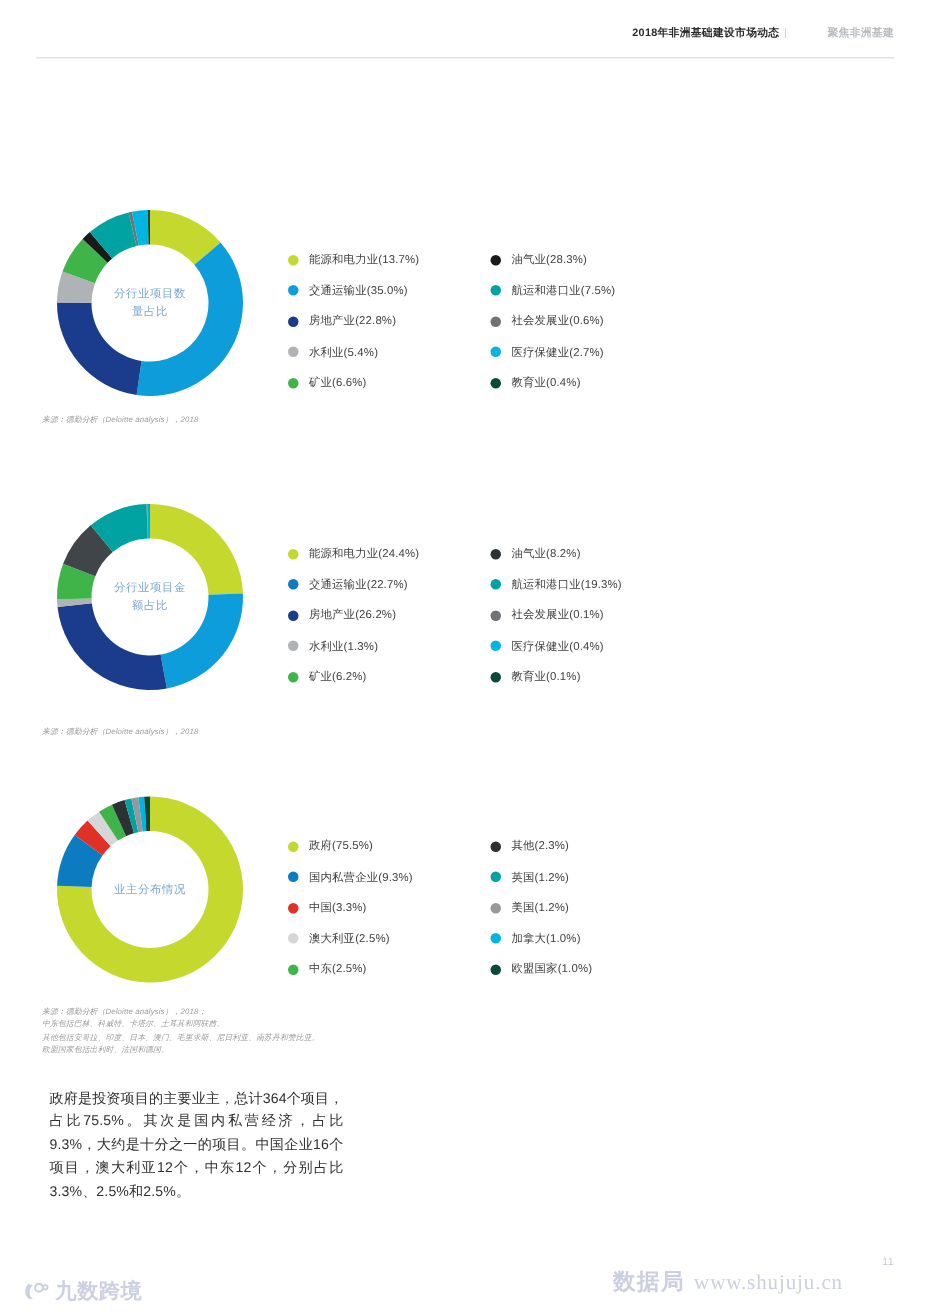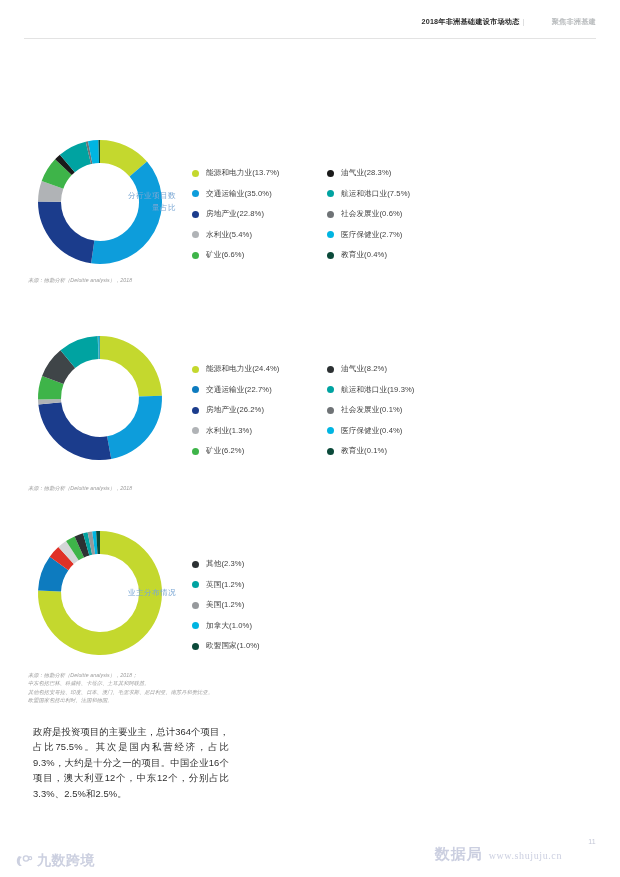--- a/index.html
+++ b/index.html
@@ -27,21 +27,21 @@
   .header-sub{color:#b9bcbe;font-weight:bold;padding-left:24px;}
   .header-sep{color:#c9cccd;padding:0 3px;font-weight:normal;}
 
   
   .block{position:absolute;left:0;right:0;}
   .donut-wrap{position:absolute;left:24px;top:0;width:152px;height:132px;}
   .donut{position:absolute;left:0;top:0;width:152px;height:132px;}
   .donut svg{display:block;}
   .donut-label{
     position:absolute;left:0;right:0;top:50%;transform:translateY(-50%);
-    text-align:right;font-size:7.6px;line-height:12px;color:#7aa7d4;
+    text-align:center;font-size:7.6px;line-height:12px;color:#7aa7d4;
     letter-spacing:.4px;pointer-events:none;
   }
   .donut-label span{display:block;}
 
   .legend{position:absolute;left:192px;top:8px;right:16px;margin-top:24px;}
   .legend-col{
     display:inline-block;vertical-align:top;
   }
   .legend-item{
     display:flex;align-items:center;margin-bottom:10.5px;white-space:nowrap;
@@ -68,21 +68,21 @@
   .page-no{
     position:absolute;right:24px;top:838px;
     font-size:7px;color:#c3c6d6;letter-spacing:.3px;
   }
   .wm-right{
     position:absolute;right:58px;top:845px;
     display:flex;align-items:baseline;gap:6px;
     color:#c9cddf;opacity:.95;
   }
   .wm-cn{font-size:15px;font-weight:bold;letter-spacing:1px;}
-  .wm-url{font-size:10px;font-family:"Liberation Serif","DejaVu Serif",serif;letter-spacing:.6px;}
+  .wm-url{font-size:14px;font-family:"Liberation Serif","DejaVu Serif",serif;letter-spacing:.6px;}
   .wm-left{
     position:absolute;left:16px;top:852px;
     display:flex;align-items:center;gap:4px;color:#ccd0e0;
   }
   .wm-logo-mark{
     width:17px;height:15px;position:relative;
   }
   .wm-logo-text{font-size:14px;font-weight:bold;letter-spacing:.5px;color:#ccd0e0;}
 </style>
 </head>
@@ -163,20 +163,24 @@
             <path d="M87.23475734488252 126.97360270971043 A62 62 0 0 1 14.353350995386073 72.60989156506615 L37.222269174517045 70.15783501673516 A39 39 0 0 0 83.06702478145837 104.35436299481785 Z" fill="#1b3c8c"></path>
             <path d="M14.353350995386073 72.60989156506615 A62 62 0 0 1 14.019580264435405 67.55806591748697 L37.0123166179513 66.98007372229019 A39 39 0 0 0 37.222269174517045 70.15783501673516 Z" fill="#b0b3b6"></path>
             <path d="M14.019580264435405 67.55806591748697 A62 62 0 0 1 18.071605567690042 43.90246351977849 L39.561171244192124 52.099936730183245 A39 39 0 0 0 37.0123166179513 66.98007372229019 Z" fill="#3eb449"></path>
             <path d="M18.071605567690042 43.90246351977849 A62 62 0 0 1 36.47971263558121 18.228178947901092 L51.14046439980108 35.94998353174424 A39 39 0 0 0 39.561171244192124 52.099936730183245 Z" fill="#3f4548"></path>
             <path d="M36.47971263558121 18.228178947901092 A62 62 0 0 1 73.66320867446403 4.044052696283472 L74.53008287587254 27.027710567017024 A39 39 0 0 0 51.14046439980108 35.94998353174424 Z" fill="#00a3a1"></path>
             <path d="M73.66320867446403 4.044052696283472 A62 62 0 0 1 74.05253293715599 4.030593257324647 L74.77498039595297 27.019244145736472 A39 39 0 0 0 74.53008287587254 27.027710567017024 Z" fill="#6f7376"></path>
             <path d="M74.05253293715599 4.030593257324647 A62 62 0 0 1 75.6104450741353 4.0012238269194995 L75.75495738534318 27.00076982661065 A39 39 0 0 0 74.77498039595297 27.019244145736472 Z" fill="#00b5e2"></path>
             <path d="M75.6104450741353 4.0012238269194995 A62 62 0 0 1 75.99999999999993 4 L75.99999999999996 27 A39 39 0 0 0 75.75495738534318 27.00076982661065 Z" fill="#0b4a3a"></path>
           </svg>
         </div>
+      <div class="donut-label">
+        <span>分行业项目金</span>
+        <span>额占比</span>
+      </div>
     </div>
     <div class="legend" id="legend-1"><div class="legend-col" style="width: 135px; text-align: center;"><div class="legend-item">
             <span class="swatch" style="background: rgb(196, 216, 46);"></span>
             <span class="legend-text">能源和电力业(24.4%)</span>
           </div><div class="legend-item">
             <span class="swatch" style="background: rgb(13, 123, 191);"></span>
             <span class="legend-text">交通运输业(22.7%)</span>
           </div><div class="legend-item">
             <span class="swatch" style="background: rgb(27, 60, 140);"></span>
             <span class="legend-text">房地产业(26.2%)</span>
@@ -220,21 +224,36 @@
             <path d="M59.043937178614726 6.363669348313891 A62 62 0 0 1 63.5935038251913 5.2539807669304395 L68.1959136964913 27.78879435339173 A39 39 0 0 0 65.33408951558023 28.48682426748777 Z" fill="#00a3a1"></path>
             <path d="M63.5935038251913 5.2539807669304395 A62 62 0 0 1 68.21384935628612 4.490847362742883 L71.10226007895417 27.30875882495117 A39 39 0 0 0 68.1959136964913 27.78879435339173 Z" fill="#96999c"></path>
             <path d="M68.21384935628612 4.490847362742883 A62 62 0 0 1 72.09919646162112 4.122833518696325 L73.54626874198748 27.077266245631563 A39 39 0 0 0 71.10226007895417 27.30875882495117 Z" fill="#00b5e2"></path>
             <path d="M72.09919646162112 4.122833518696325 A62 62 0 0 1 76.00000000000004 4 L76.00000000000003 27 A39 39 0 0 0 73.54626874198748 27.077266245631563 Z" fill="#0b4a3a"></path>
           </svg>
         </div>
       <div class="donut-label">
         <span>业主分布情况</span>
       </div>
     </div>
-    <div class="legend" id="legend-2"><div class="legend-col" style="width: 160px;"><div class="legend-item">
+    <div class="legend" id="legend-2"><div class="legend-col" style="width: 135px;"><div class="legend-item">
+            <span class="swatch" style="background: rgb(196, 216, 46);"></span>
+            <span class="legend-text">政府(75.5%)</span>
+          </div><div class="legend-item">
+            <span class="swatch" style="background: rgb(13, 123, 191);"></span>
+            <span class="legend-text">国内私营企业(9.3%)</span>
+          </div><div class="legend-item">
+            <span class="swatch" style="background: rgb(224, 49, 39);"></span>
+            <span class="legend-text">中国(3.3%)</span>
+          </div><div class="legend-item">
+            <span class="swatch" style="background: rgb(212, 214, 216);"></span>
+            <span class="legend-text">澳大利亚(2.5%)</span>
+          </div><div class="legend-item">
+            <span class="swatch" style="background: rgb(62, 180, 73);"></span>
+            <span class="legend-text">中东(2.5%)</span>
+          </div></div><div class="legend-col" style="width: 160px;"><div class="legend-item">
             <span class="swatch" style="background: rgb(44, 49, 51);"></span>
             <span class="legend-text">其他(2.3%)</span>
           </div><div class="legend-item">
             <span class="swatch" style="background: rgb(0, 163, 161);"></span>
             <span class="legend-text">英国(1.2%)</span>
           </div><div class="legend-item">
             <span class="swatch" style="background: rgb(150, 153, 156);"></span>
             <span class="legend-text">美国(1.2%)</span>
           </div><div class="legend-item">
             <span class="swatch" style="background: rgb(0, 181, 226);"></span>

